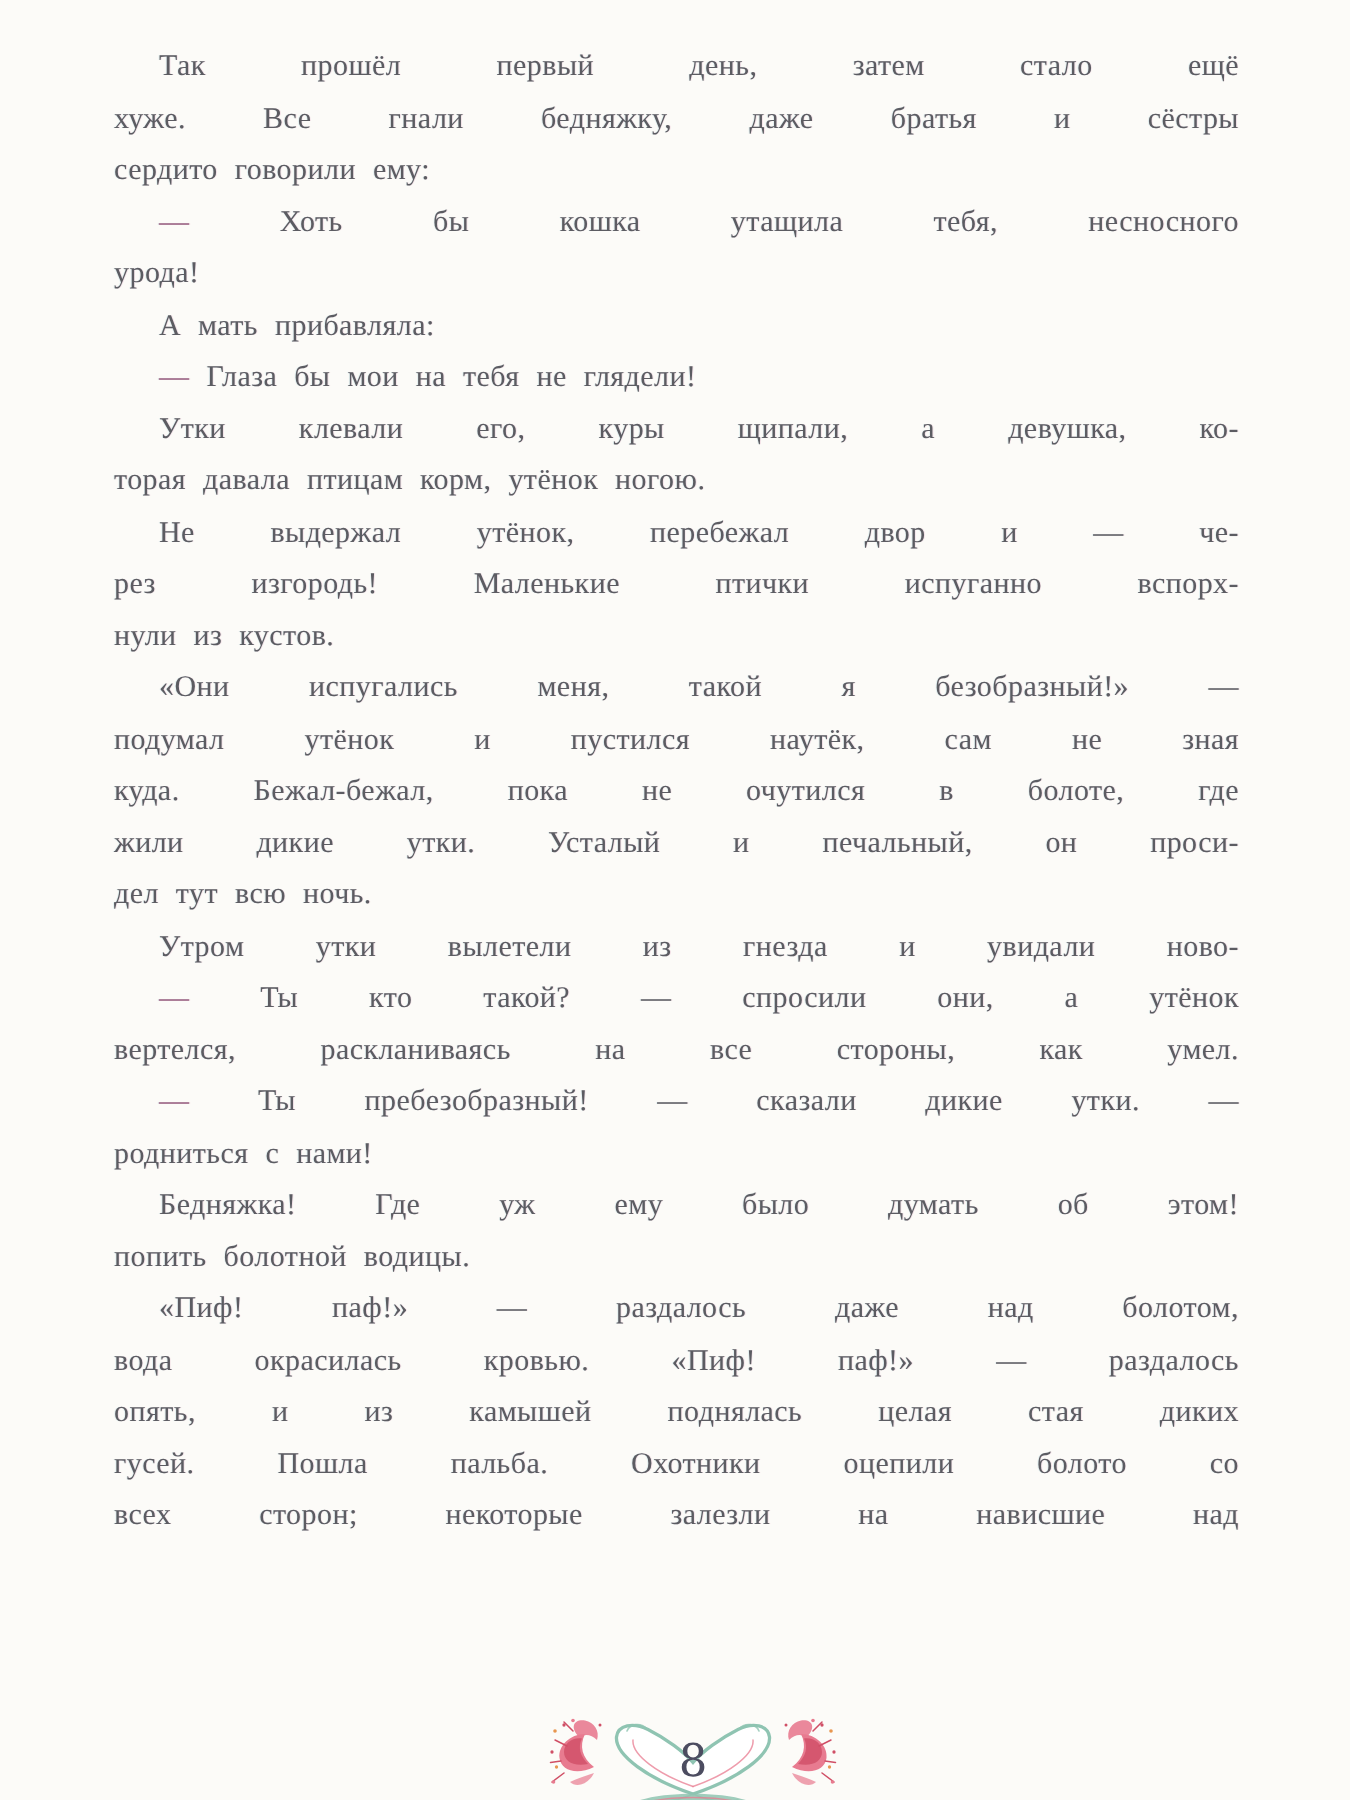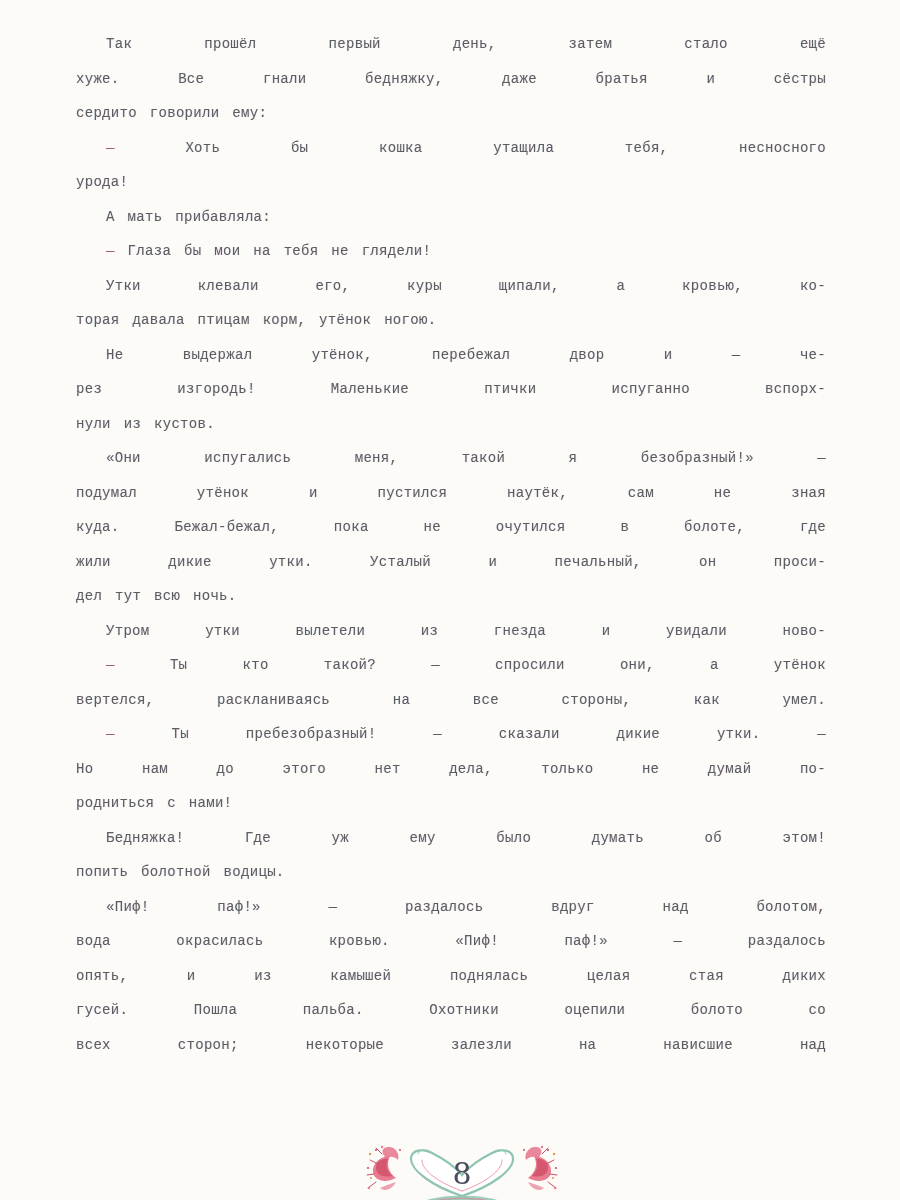--- a/index.html
+++ b/index.html
@@ -6,22 +6,22 @@
   html,body{margin:0;padding:0;}
   body{
     position:relative;
     width:900px;height:1200px;
     overflow:hidden;
     background:var(--paper,#fcfbf8);
   }
   .text-block{
     position:absolute;
     left:76px;top:27px;width:750px;
-    font-family:Liberation Mono, monospace;
-    font-size:14px;
+    font-family:Liberation Serif, serif;
+    font-size:20px;
     line-height:34.5px;
     color:var(--text,#5c5c62);
     letter-spacing:0.3px;
     text-shadow:0.6px 0 rgba(190,80,140,0.13), -0.6px 0 rgba(70,170,195,0.13);
   }
   .para{margin:0;}
   .line{min-height:34.5px;}
   .line.fill{text-align:justify;text-align-last:justify;word-spacing:0.10em;}
   .line.end{text-align:left;word-spacing:0.30em;}
   .line.indent{padding-left:30px;}
@@ -57,21 +57,21 @@
       <div class="line fill indent"><span class="lead-dash">—</span> Хоть бы кошка утащила тебя, несносного</div>
       <div class="line end">урода!</div>
     </div>
     <div class="para">
       <div class="line end indent">А мать прибавляла:</div>
     </div>
     <div class="para">
       <div class="line end indent"><span class="lead-dash">—</span> Глаза бы мои на тебя не глядели!</div>
     </div>
     <div class="para">
-      <div class="line fill indent">Утки клевали его, куры щипали, а кровью, ко-</div>
+      <div class="line fill indent">Утки клевали его, куры щипали, а девушка, ко-</div>
       <div class="line end">торая давала птицам корм, утёнок ногою.</div>
     </div>
     <div class="para">
       <div class="line fill indent">Не выдержал утёнок, перебежал двор и — че-</div>
       <div class="line fill">рез изгородь! Маленькие птички испуганно вспорх-</div>
       <div class="line end">нули из кустов.</div>
     </div>
     <div class="para">
       <div class="line fill indent">«Они испугались меня, такой я безобразный!» —</div>
       <div class="line fill">подумал утёнок и пустился наутёк, сам не зная</div>
@@ -81,29 +81,28 @@
     </div>
     <div class="para">
       <div class="line fill indent">Утром утки вылетели из гнезда и увидали ново-</div>
     </div>
     <div class="para">
       <div class="line fill indent"><span class="lead-dash">—</span> Ты кто такой? — спросили они, а утёнок</div>
       <div class="line fill">вертелся, раскланиваясь на все стороны, как умел.</div>
     </div>
     <div class="para">
       <div class="line fill indent"><span class="lead-dash">—</span> Ты пребезобразный! — сказали дикие утки. —</div>
-      <div class="line fill">Но нам до этого нет дела, только не думай по-</div>
       <div class="line end">родниться с нами!</div>
     </div>
     <div class="para">
       <div class="line fill indent">Бедняжка! Где уж ему было думать об этом!</div>
       <div class="line end">попить болотной водицы.</div>
     </div>
     <div class="para">
-      <div class="line fill indent">«Пиф! паф!» — раздалось вдруг над болотом,</div>
+      <div class="line fill indent">«Пиф! паф!» — раздалось даже над болотом,</div>
       <div class="line fill">вода окрасилась кровью. «Пиф! паф!» — раздалось</div>
       <div class="line fill">опять, и из камышей поднялась целая стая диких</div>
       <div class="line fill">гусей. Пошла пальба. Охотники оцепили болото со</div>
       <div class="line fill">всех сторон; некоторые залезли на нависшие над</div>
     </div>
   </div>
 
 <svg class="ornament" viewBox="0 0 192 64" xmlns="http://www.w3.org/2000/svg" aria-hidden="true">
 
   <path class="heart-fill" d="M96,52 C66,42 44,26 45,14 C46,6 56,4 66,9 C78,15 90,24 96,31 C102,24 114,15 126,9 C136,4 146,6 147,14 C148,26 126,42 96,52 Z"></path>

